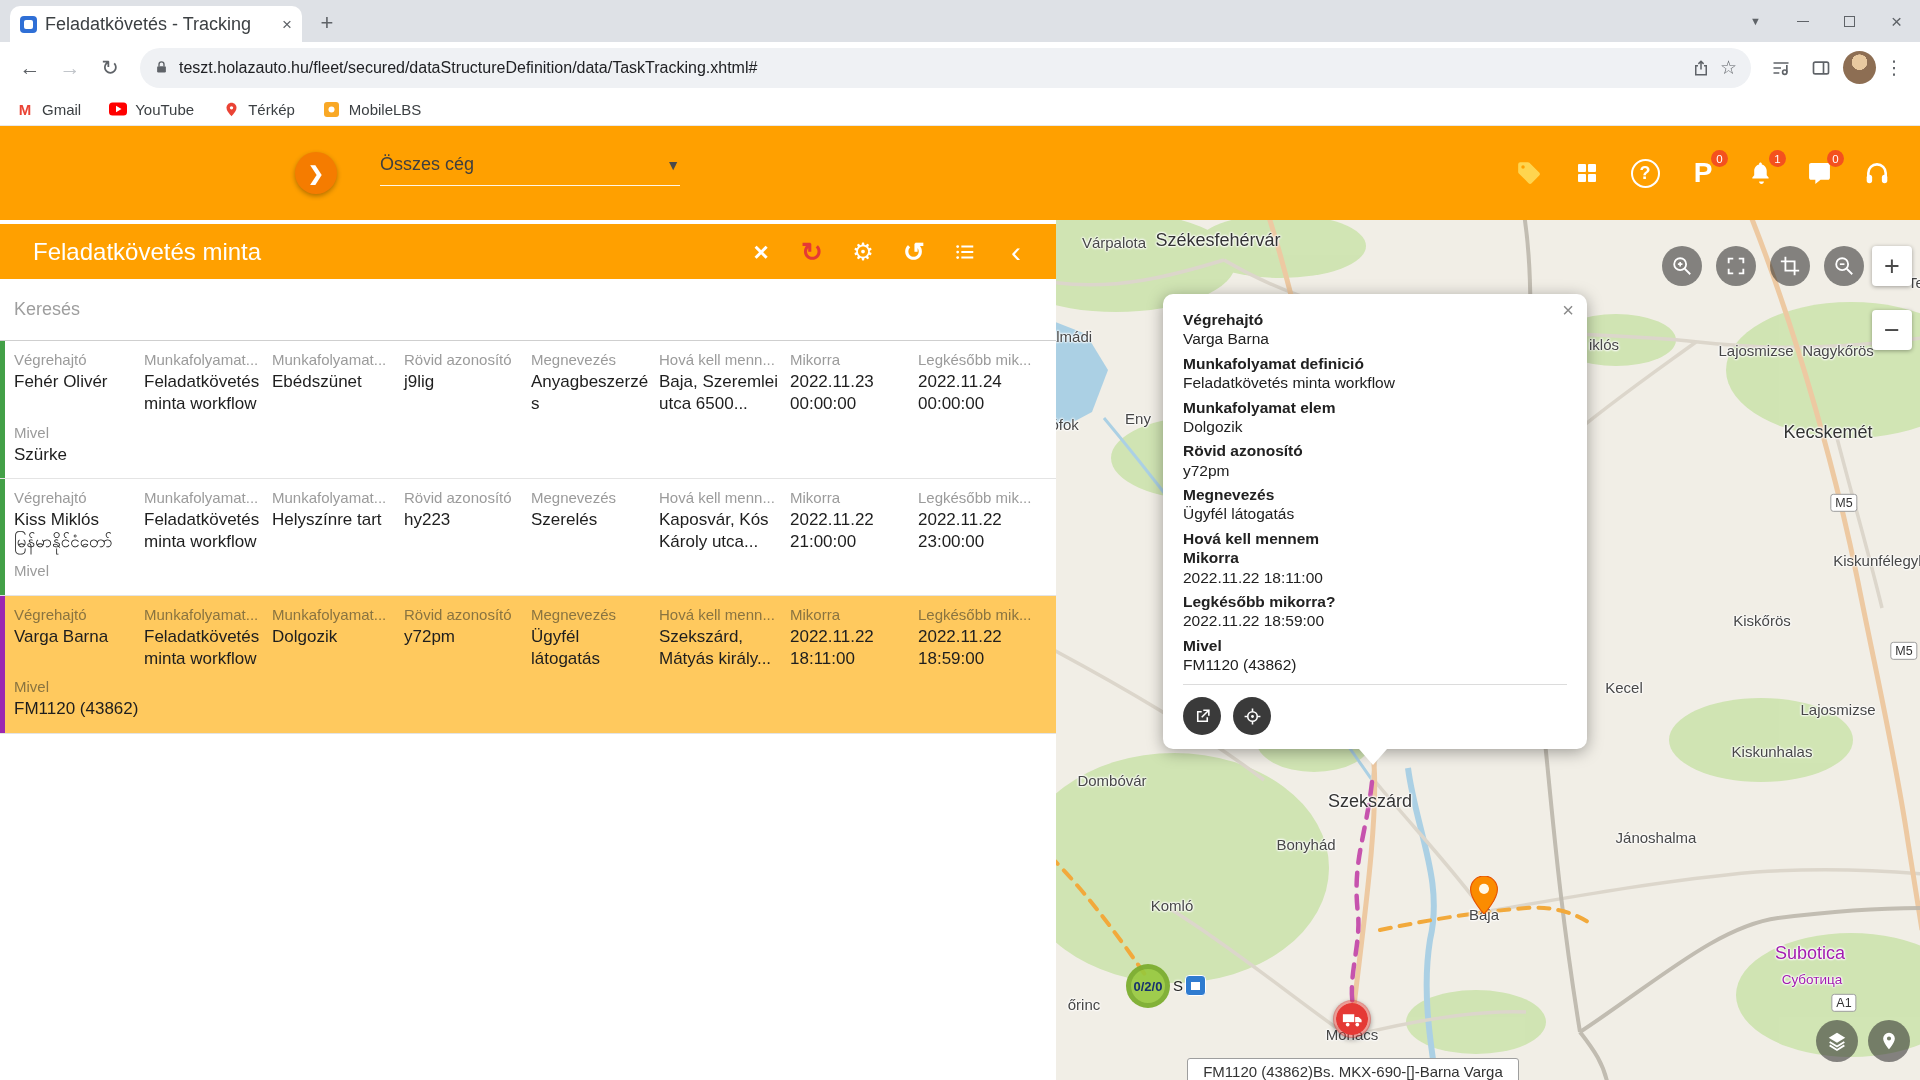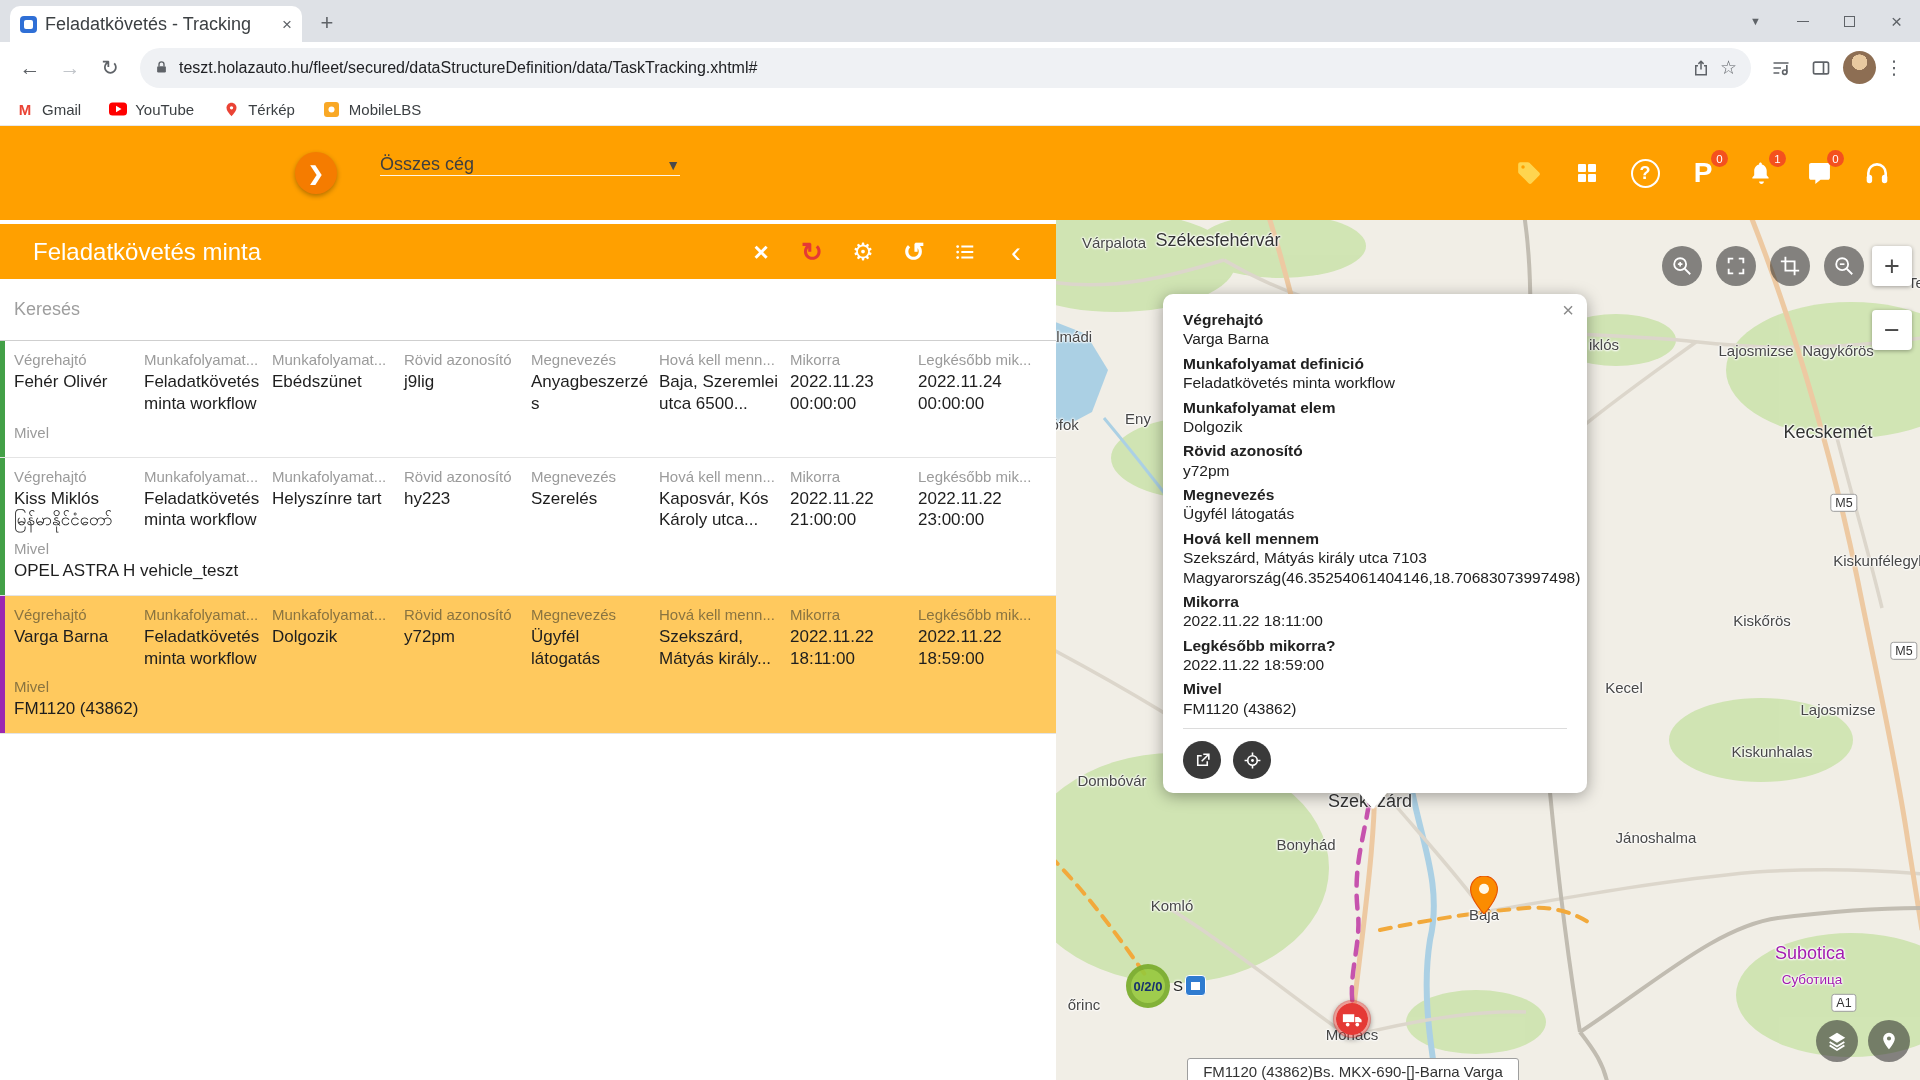--- a/index.html
+++ b/index.html
@@ -37,21 +37,21 @@
   .bookmark { display:flex; align-items:center; gap:8px; font-size:15px; color:#3c4043; }
   .bm-icon { width:18px; height:18px; display:flex; align-items:center; justify-content:center; }
   .gmail-m { color:#ea4335; font-weight:bold; font-size:15px; }
 
   
   .appbar { height:94px; background:#FFA000; position:relative; }
   .fab { position:absolute; left:295px; top:50%; transform:translateY(-50%); width:42px; height:42px; border-radius:50%;
          background:#F57C00; color:#fff; display:flex; align-items:center; justify-content:center; font-size:19px; font-weight:bold;
          box-shadow:0 2px 5px rgba(0,0,0,.3); border:none; }
   .company { position:absolute; left:380px; top:28px; width:300px; display:flex; align-items:center;
-             border-bottom:1.6px solid rgba(255,255,255,.9); }
+             border-bottom:1.6px solid rgba(255,255,255,.9); padding-bottom:10px; }
   .company-value { flex:1; font-size:18px; color:#3f3f3f; }
   .company-chevron { font-size:14px; color:#4a4a4a; }
   .appbar-icons { position:absolute; right:26px; top:50%; transform:translateY(-50%); display:flex; gap:24px; align-items:center; }
   .aicon { position:relative; width:34px; height:34px; display:flex; align-items:center; justify-content:center; color:#fff; }
   .p-letter { font-size:28px; font-weight:bold; color:#fff; line-height:1; }
   .help-ring { width:29px; height:29px; border:2.6px solid #fff; border-radius:50%; display:flex; align-items:center; justify-content:center;
                color:#fff; font-size:18px; font-weight:bold; }
   .badge { position:absolute; top:-6px; right:-8px; min-width:17px; height:17px; border-radius:9px; background:#F4511E;
            color:#fff; font-size:11.5px; display:flex; align-items:center; justify-content:center; padding:0 4px; }
 
@@ -347,20 +347,21 @@
               <div class="cell-label">Mikorra</div>
               <div class="cell-value">2022.11.23 00:00:00</div>
             </div>
           <div class="cell">
               <div class="cell-label">Legkésőbb mik...</div>
               <div class="cell-value">2022.11.24 00:00:00</div>
             </div>
         </div>
         <div class="row-sub">
           <div class="cell-label">Mivel</div>
+          <div class="cell-value">Szürke</div>
         </div>
       </div>
 
       <div class="task-row green">
         <div class="row-grid">
           <div class="cell">
               <div class="cell-label">Végrehajtó</div>
               <div class="cell-value">Kiss Miklós မြန်မာနိုင်ငံတော်</div>
             </div>
           <div class="cell">
@@ -387,21 +388,20 @@
               <div class="cell-label">Mikorra</div>
               <div class="cell-value">2022.11.22 21:00:00</div>
             </div>
           <div class="cell">
               <div class="cell-label">Legkésőbb mik...</div>
               <div class="cell-value">2022.11.22 23:00:00</div>
             </div>
         </div>
         <div class="row-sub">
           <div class="cell-label">Mivel</div>
-          <div class="cell-value">OPEL ASTRA H vehicle_teszt</div>
         </div>
       </div>
 
       <div class="task-row purple selected">
         <div class="row-grid">
           <div class="cell">
               <div class="cell-label">Végrehajtó</div>
               <div class="cell-value">Varga Barna</div>
             </div>
           <div class="cell">
@@ -556,21 +556,20 @@
         <div class="pf">
             <div class="pf-label">Rövid azonosító</div>
             <div class="pf-value">y72pm</div>
           </div>
         <div class="pf">
             <div class="pf-label">Megnevezés</div>
             <div class="pf-value">Ügyfél látogatás</div>
           </div>
         <div class="pf">
             <div class="pf-label">Hová kell mennem</div>
-            <div class="pf-value">Szekszárd, Mátyás király utca 7103 Magyarország(46.35254061404146,18.70683073997498)</div>
           </div>
         <div class="pf">
             <div class="pf-label">Mikorra</div>
             <div class="pf-value">2022.11.22 18:11:00</div>
           </div>
         <div class="pf">
             <div class="pf-label">Legkésőbb mikorra?</div>
             <div class="pf-value">2022.11.22 18:59:00</div>
           </div>
         <div class="pf">

